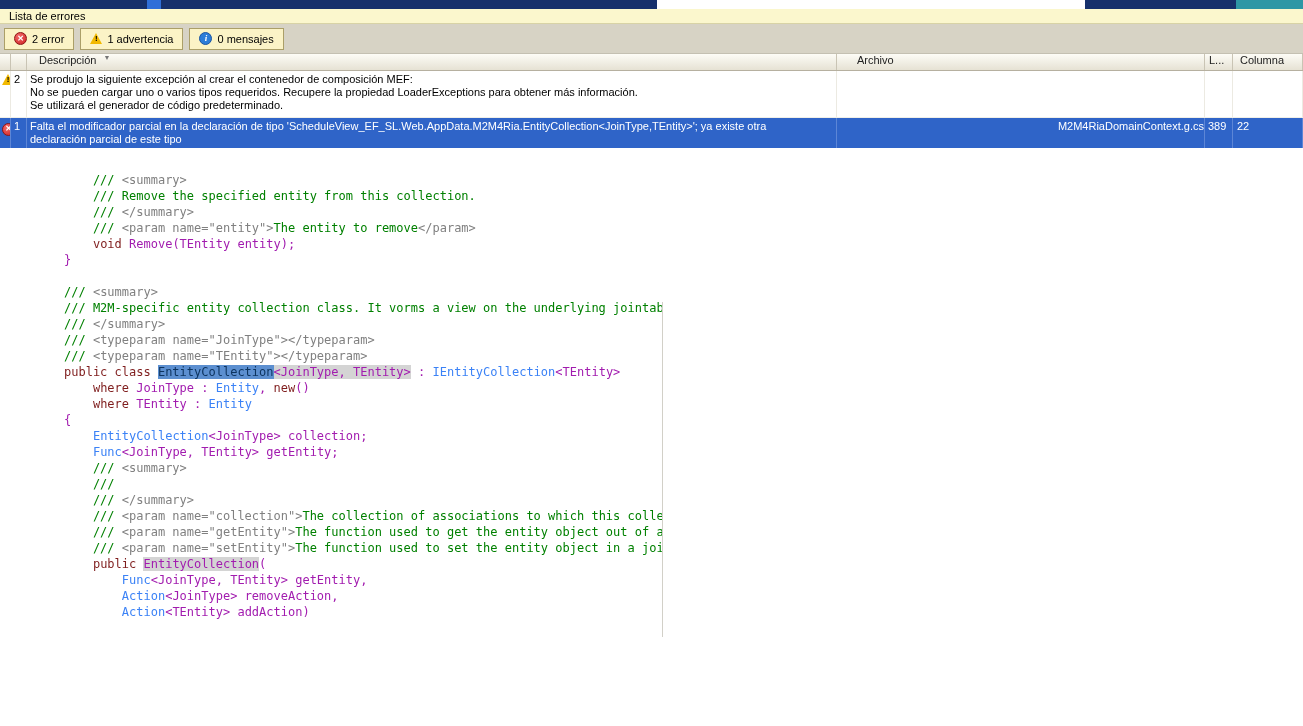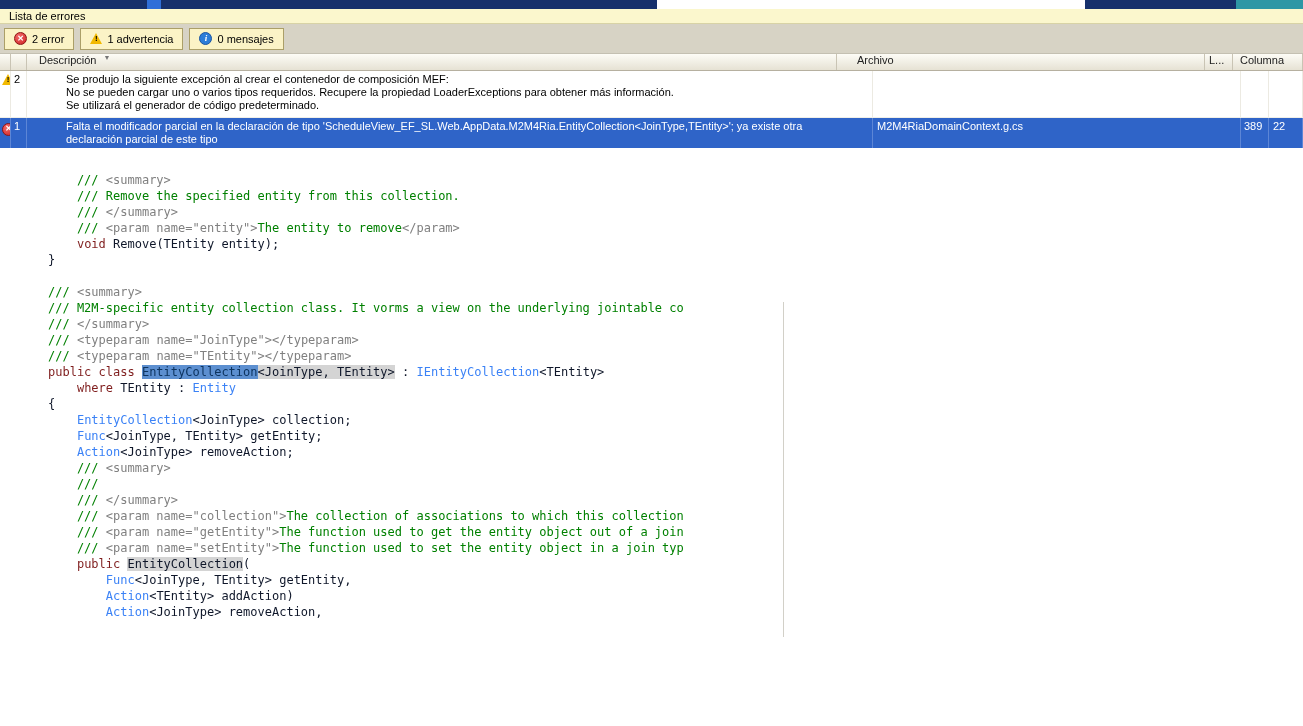--- a/index.html
+++ b/index.html
@@ -50,32 +50,32 @@
   .w-icon { width:11px; } .w-num { width:16px; } .w-desc { width:810px; }
   .w-file { width:368px; } .w-line { width:28px; } .w-col { flex:1; }
   .hcell.w-desc { padding-left:12px; } .hcell.w-file { padding-left:20px; }
   .hcell.w-line { padding-left:4px; } .hcell.w-col { padding-left:7px; }
   .sort { margin-left:7px; font-size:7px; color:#777; }
 
   .row { display:flex; font-size:11px; line-height:13px; background:#fff; color:#000; }
   .cell { border-right:1px solid #eceae2; padding-top:2px; overflow:hidden; }
   .icon-cell { padding-left:2px; padding-top:3px; }
   .num-cell { padding-left:3px; }
-  .desc-cell { padding-left:3px; padding-right:16px;margin-left:36px; }
-  .file-cell { padding-left:4px; } .line-cell { padding-left:3px; } .col-cell { padding-left:4px; }
+  .desc-cell { padding-left:3px; padding-right:16px; }
+  .file-cell { padding-left:4px;text-align:right; } .line-cell { padding-left:3px; } .col-cell { padding-left:4px; }
   .row-warning { height:47px; border-bottom:1px solid #f0efe8; }
   .row-error { height:30px; background:#2f64c8; color:#fff; }
   .row-error .cell { border-right-color:#5d86d6; }
 
   
-  .code-wrap { position:relative; margin-top:24px; width:784px; height:500px; overflow:hidden; }
+  .code-wrap { position:relative; margin-top:24px; width:663px; height:500px; overflow:hidden;padding-left:16px; }
   .code-line { white-space:pre; font-family:"DejaVu Sans Mono","Liberation Mono",monospace;
                font-size:12px; line-height:16px; height:16px; padding-left:48px; color:#000; }
   .k { color:#7f1d1d; } .t { color:#3b82f6; } .c { color:#008000; }
-  .g { color:#808080; } .p { color:#0f172a;margin-top:42px; }
+  .g { color:#808080; } .p { color:#a21caf;margin-top:42px; }
   .hl-b { background:#5c8fd0; color:#0d3460; }
   .hl-g { background:#d4d4d4; }
   .pane-border { position:absolute; right:0; top:130px; height:335px; width:1px; background:#d2d0c8; }
 </style>
 </head>
 <body>
 
 <div class="screen">
 
   <div class="top-strip">
@@ -164,32 +164,32 @@
         <div class="code-line"><span class="c">    /// </span><span class="g">&lt;param name="entity"&gt;</span><span class="c">The entity to remove</span><span class="g">&lt;/param&gt;</span></div>
         <div class="code-line"><span class="p">    </span><span class="k">void</span><span class="p"> Remove(TEntity entity);</span></div>
         <div class="code-line"><span class="p">}</span></div>
         <div class="code-line">&nbsp;</div>
         <div class="code-line"><span class="c">/// </span><span class="g">&lt;summary&gt;</span></div>
         <div class="code-line"><span class="c">/// M2M-specific entity collection class. It vorms a view on the underlying jointable co</span></div>
         <div class="code-line"><span class="c">/// </span><span class="g">&lt;/summary&gt;</span></div>
         <div class="code-line"><span class="c">/// </span><span class="g">&lt;typeparam name="JoinType"&gt;</span><span class="g">&lt;/typeparam&gt;</span></div>
         <div class="code-line"><span class="c">/// </span><span class="g">&lt;typeparam name="TEntity"&gt;</span><span class="g">&lt;/typeparam&gt;</span></div>
         <div class="code-line"><span class="k">public class </span><span class="t hl-b">EntityCollection</span><span class="p hl-g">&lt;JoinType, TEntity&gt;</span><span class="p"> : </span><span class="t">IEntityCollection</span><span class="p">&lt;TEntity&gt;</span></div>
+        <div class="code-line"><span class="p">    </span><span class="k">where</span><span class="p"> JoinType : </span><span class="t">Entity</span><span class="p">, </span><span class="k">new</span><span class="p">()</span></div>
         <div class="code-line"><span class="p">    </span><span class="k">where</span><span class="p"> TEntity : </span><span class="t">Entity</span></div>
         <div class="code-line"><span class="p">{</span></div>
         <div class="code-line"><span class="p">    </span><span class="t">EntityCollection</span><span class="p">&lt;JoinType&gt; collection;</span></div>
         <div class="code-line"><span class="p">    </span><span class="t">Func</span><span class="p">&lt;JoinType, TEntity&gt; getEntity;</span></div>
-        <div class="code-line"><span class="p">    </span><span class="t">Action</span><span class="p">&lt;JoinType&gt; removeAction;</span></div>
         <div class="code-line"><span class="c">    /// </span><span class="g">&lt;summary&gt;</span></div>
         <div class="code-line"><span class="c">    ///</span></div>
         <div class="code-line"><span class="c">    /// </span><span class="g">&lt;/summary&gt;</span></div>
         <div class="code-line"><span class="c">    /// </span><span class="g">&lt;param name="collection"&gt;</span><span class="c">The collection of associations to which this collection</span></div>
         <div class="code-line"><span class="c">    /// </span><span class="g">&lt;param name="getEntity"&gt;</span><span class="c">The function used to get the entity object out of a join</span></div>
         <div class="code-line"><span class="c">    /// </span><span class="g">&lt;param name="setEntity"&gt;</span><span class="c">The function used to set the entity object in a join typ</span></div>
         <div class="code-line"><span class="p">    </span><span class="k">public </span><span class="p hl-g">EntityCollection</span><span class="p">(</span></div>
         <div class="code-line"><span class="p">        </span><span class="t">Func</span><span class="p">&lt;JoinType, TEntity&gt; getEntity,</span></div>
+        <div class="code-line"><span class="p">        </span><span class="t">Action</span><span class="p">&lt;JoinType&gt; removeAction,</span></div>
         <div class="code-line"><span class="p">        </span><span class="t">Action</span><span class="p">&lt;TEntity&gt; addAction)</span></div>
-        <div class="code-line"><span class="p">        </span><span class="t">Action</span><span class="p">&lt;JoinType&gt; removeAction,</span></div>
       </div>
     <div class="pane-border"></div>
   </div>
 
 </div>
 
 </body></html>

